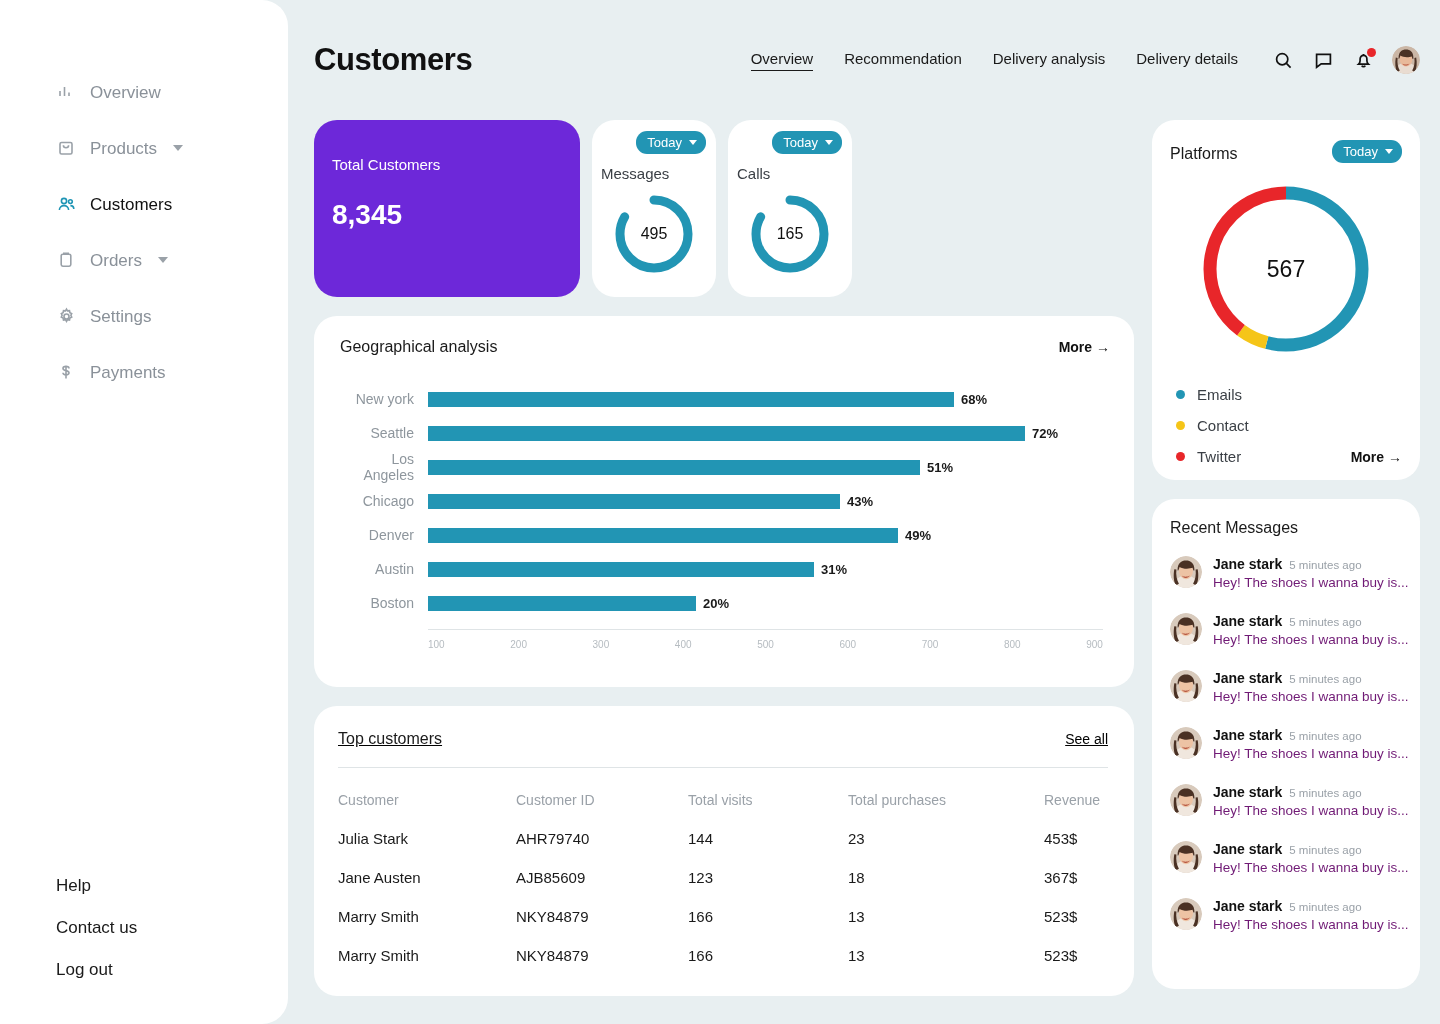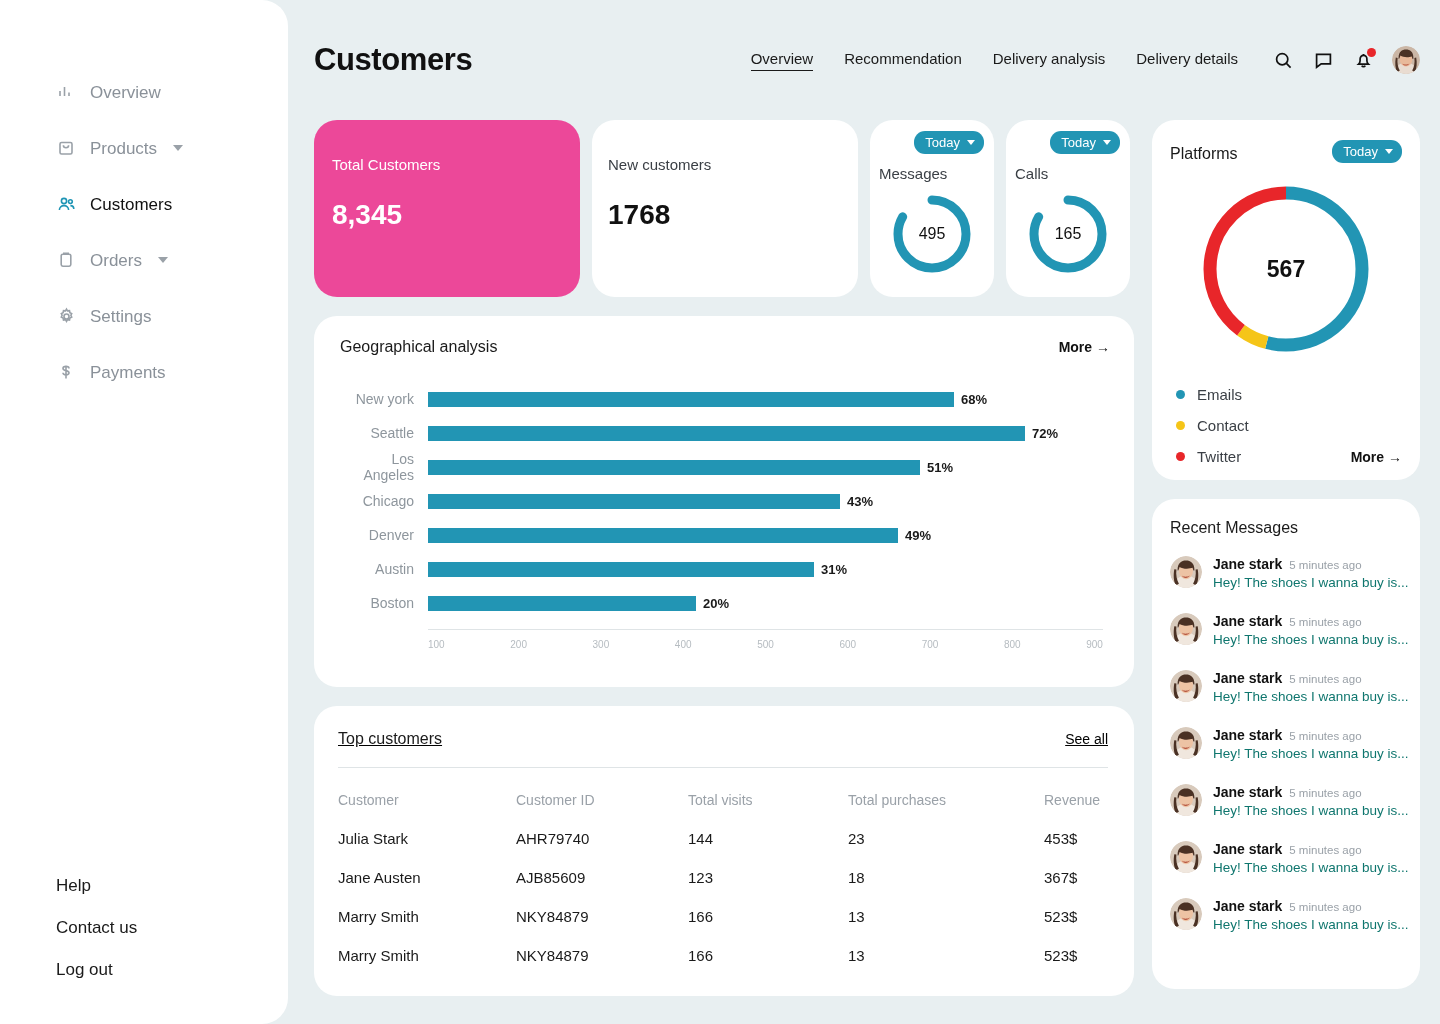--- a/index.html
+++ b/index.html
@@ -54,21 +54,21 @@
 
   
   .content { display: flex; gap: 18px; }
   .col-left { width: 820px; flex: 0 0 820px; }
   .col-right { width: 268px; flex: 0 0 268px; }
 
   .stats-row { display: flex; gap: 12px; margin-bottom: 19px; }
   .card { background: #fff; border-radius: 23px; }
 
   .card-total {
-    width: 266px; height: 177px; background: #ec4899; color: #fff;
+    width: 266px; height: 177px; background: #6d28d9; color: #fff;
     padding: 36px 0 0 18px; flex: 0 0 266px;
   }
   .card-total .lbl { font-size: 15px; margin-bottom: 26px; }
   .card-total .val { font-size: 28px; font-weight: bold; }
 
   .card-new { width: 266px; height: 177px; padding: 36px 0 0 16px; flex: 0 0 266px; }
   .card-new .lbl { font-size: 15px; color: #3a3f45; margin-bottom: 26px; }
   .card-new .val { font-size: 28px; font-weight: bold; color: #111; }
 
   .card-ring { width: 124px; height: 177px; flex: 0 0 124px; padding: 12px 0 0 0; position: relative; }
@@ -109,35 +109,35 @@
   th:nth-child(3), td:nth-child(3) { width: 160px; }
   th:nth-child(4), td:nth-child(4) { width: 196px; }
 
   
   .plat-card { height: 360px; padding: 20px 18px 0 18px; position: relative; }
   .plat-head { display: flex; align-items: flex-end; }
   .plat-head .title { font-size: 16px; color: #1a1a1a; }
   .plat-head .badge { position: static; margin-left: auto; }
   .donut-wrap { position: relative; width: 176px; height: 176px; margin: 18px auto 0 auto; }
   .donut-num { position: absolute; inset: 0; display: flex; align-items: center; justify-content: center;
-               font-size: 23px; font-weight: bold; color: #111; }
+               font-size: 23px; font-weight: normal; color: #111; }
   .legend { margin-top: 22px; padding-left: 6px; }
   .leg-row { display: flex; align-items: center; height: 31px; font-size: 15px; color: #3a3f45; }
   .leg-dot { width: 9px; height: 9px; border-radius: 50%; margin-right: 12px; flex: 0 0 9px; }
   .leg-more { margin-left: auto; font-size: 14px; color: #111; font-weight: bold; cursor: pointer; }
 
   
   .msg-card { margin-top: 19px; height: 490px; padding: 20px 14px 0 18px; overflow: hidden; }
   .msg-title { font-size: 16px; color: #1a1a1a; margin-bottom: 19px; }
   .msg-item { display: flex; gap: 11px; margin-bottom: 23px; cursor: pointer; }
   .msg-av { width: 32px; height: 32px; border-radius: 50%; overflow: hidden; flex: 0 0 32px; }
   .msg-line1 { display: flex; align-items: baseline; gap: 7px; }
   .msg-name { font-size: 14px; color: #111; font-weight: bold; }
   .msg-time { font-size: 11.5px; color: #9aa1a8; }
-  .msg-text { font-size: 13.5px; color: #0f766e; margin-top: 3px; white-space: nowrap; text-align: center; }
+  .msg-text { font-size: 13.5px; color: #701a75; margin-top: 3px; white-space: nowrap; text-align: center; }
 </style>
 </head>
 <body>
 
 <div class="app">
 
   <aside class="sidebar">
     <nav class="nav">
 
       <div class="nav-item">
@@ -268,24 +268,20 @@
 
       <div class="col-left">
 
         <div class="stats-row">
 
           <div class="card card-total">
             <div class="lbl">Total Customers</div>
             <div class="val">8,345</div>
           </div>
 
-          <div class="card card-new">
-            <div class="lbl">New customers</div>
-            <div class="val">1768</div>
-          </div>
 
           <div class="card card-ring">
             <div class="badge">
               <span>Today</span>
               <span class="bcaret"></span>
             </div>
             <div class="rlbl">Messages</div>
             <div class="ring-wrap">
               <svg width="86" height="86" viewBox="0 0 86 86">
                 <circle cx="43" cy="43" r="34" fill="none" stroke="#2295b4" stroke-width="9" stroke-linecap="round" stroke-dasharray="178 36" transform="rotate(-90 43 43)"></circle>

